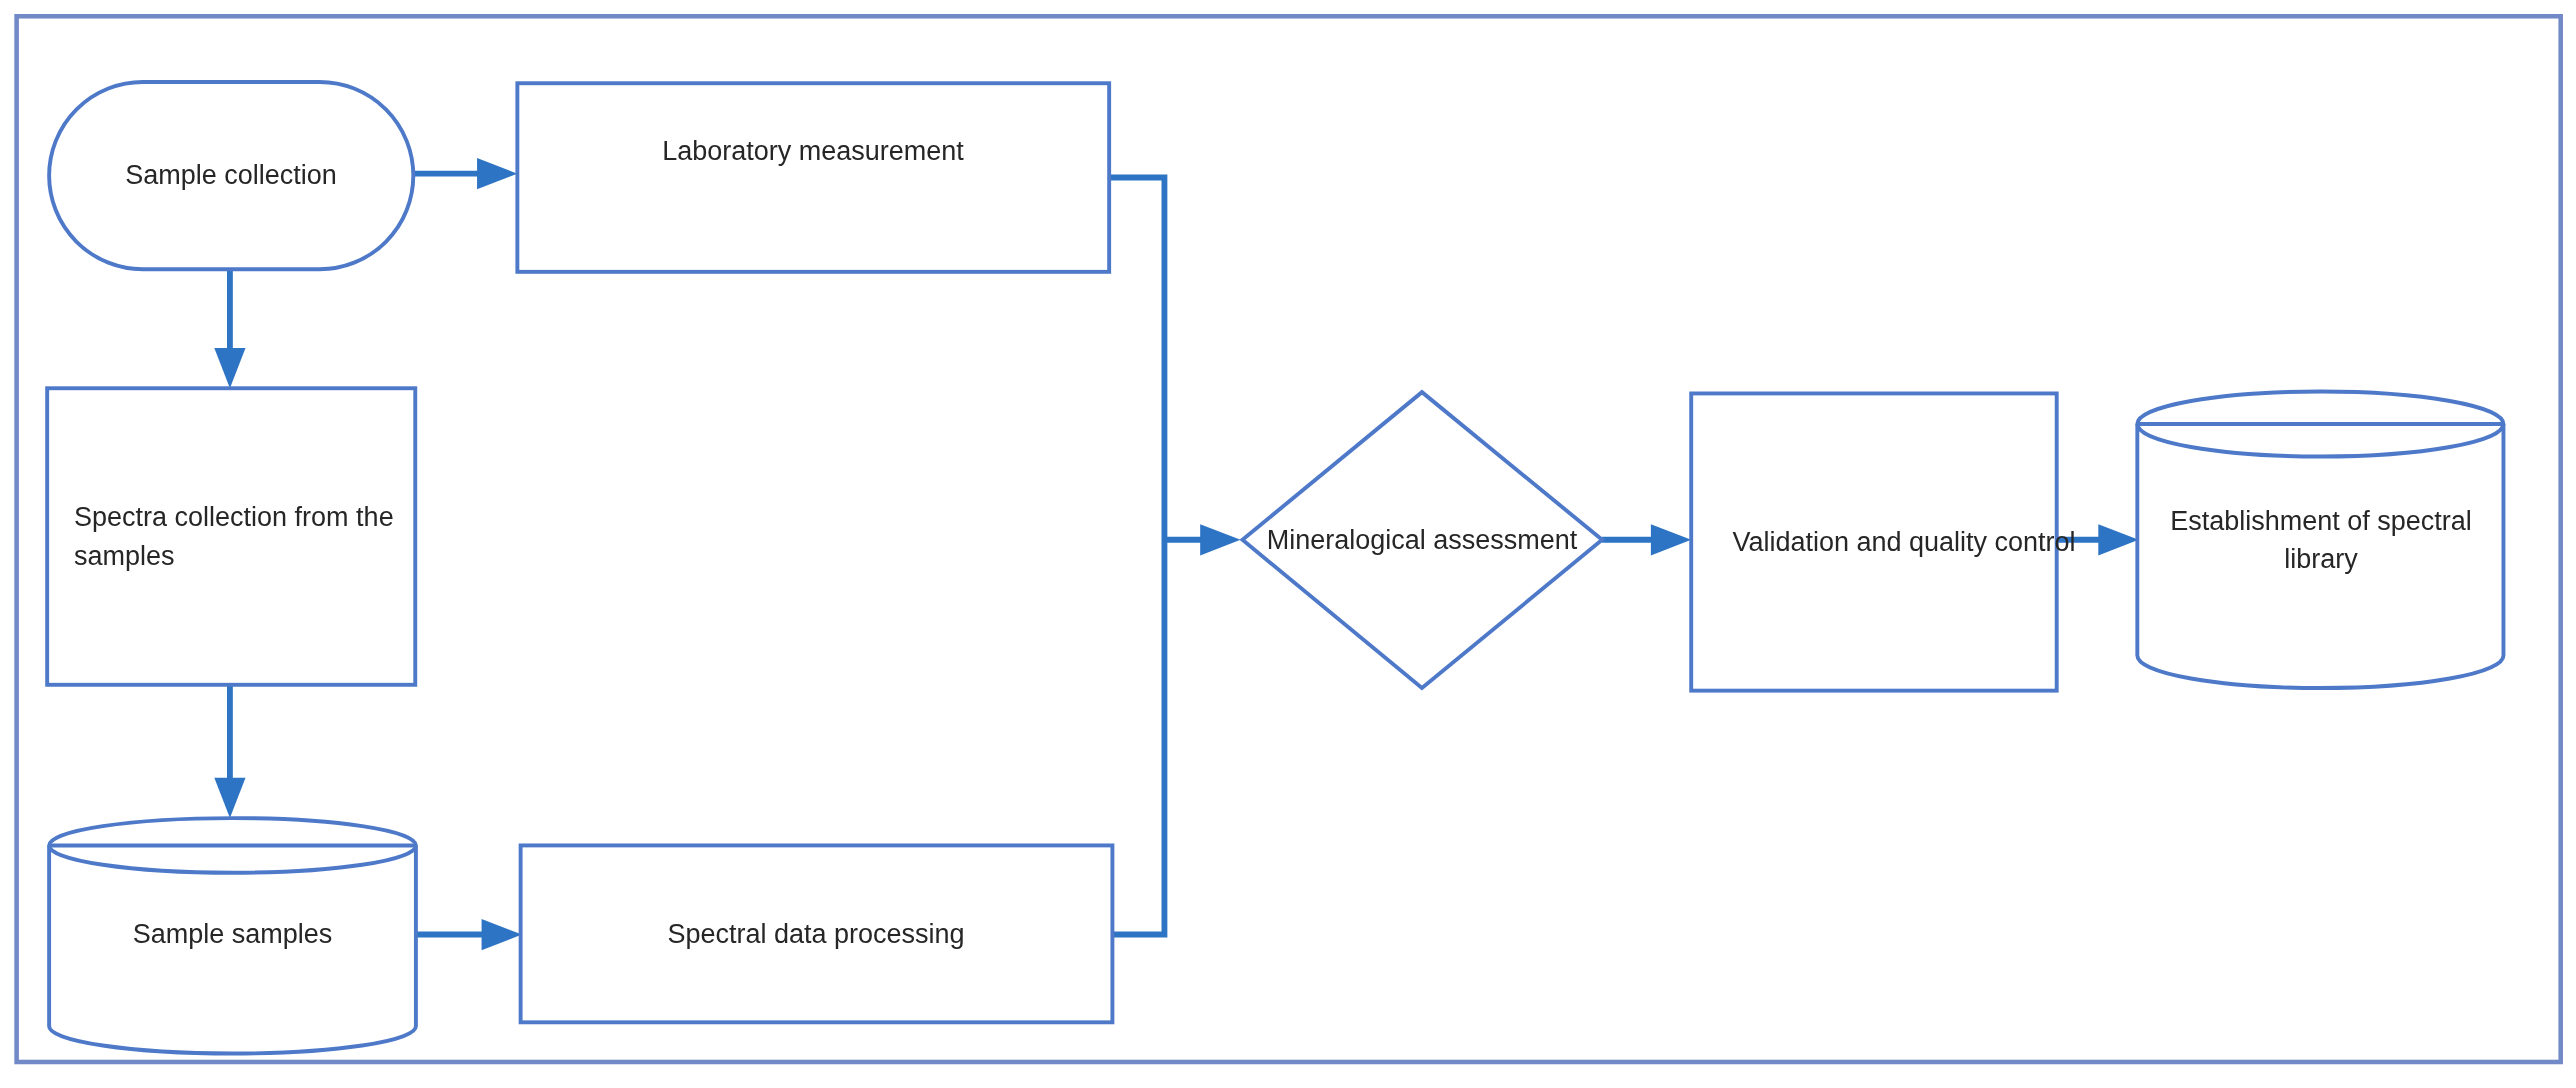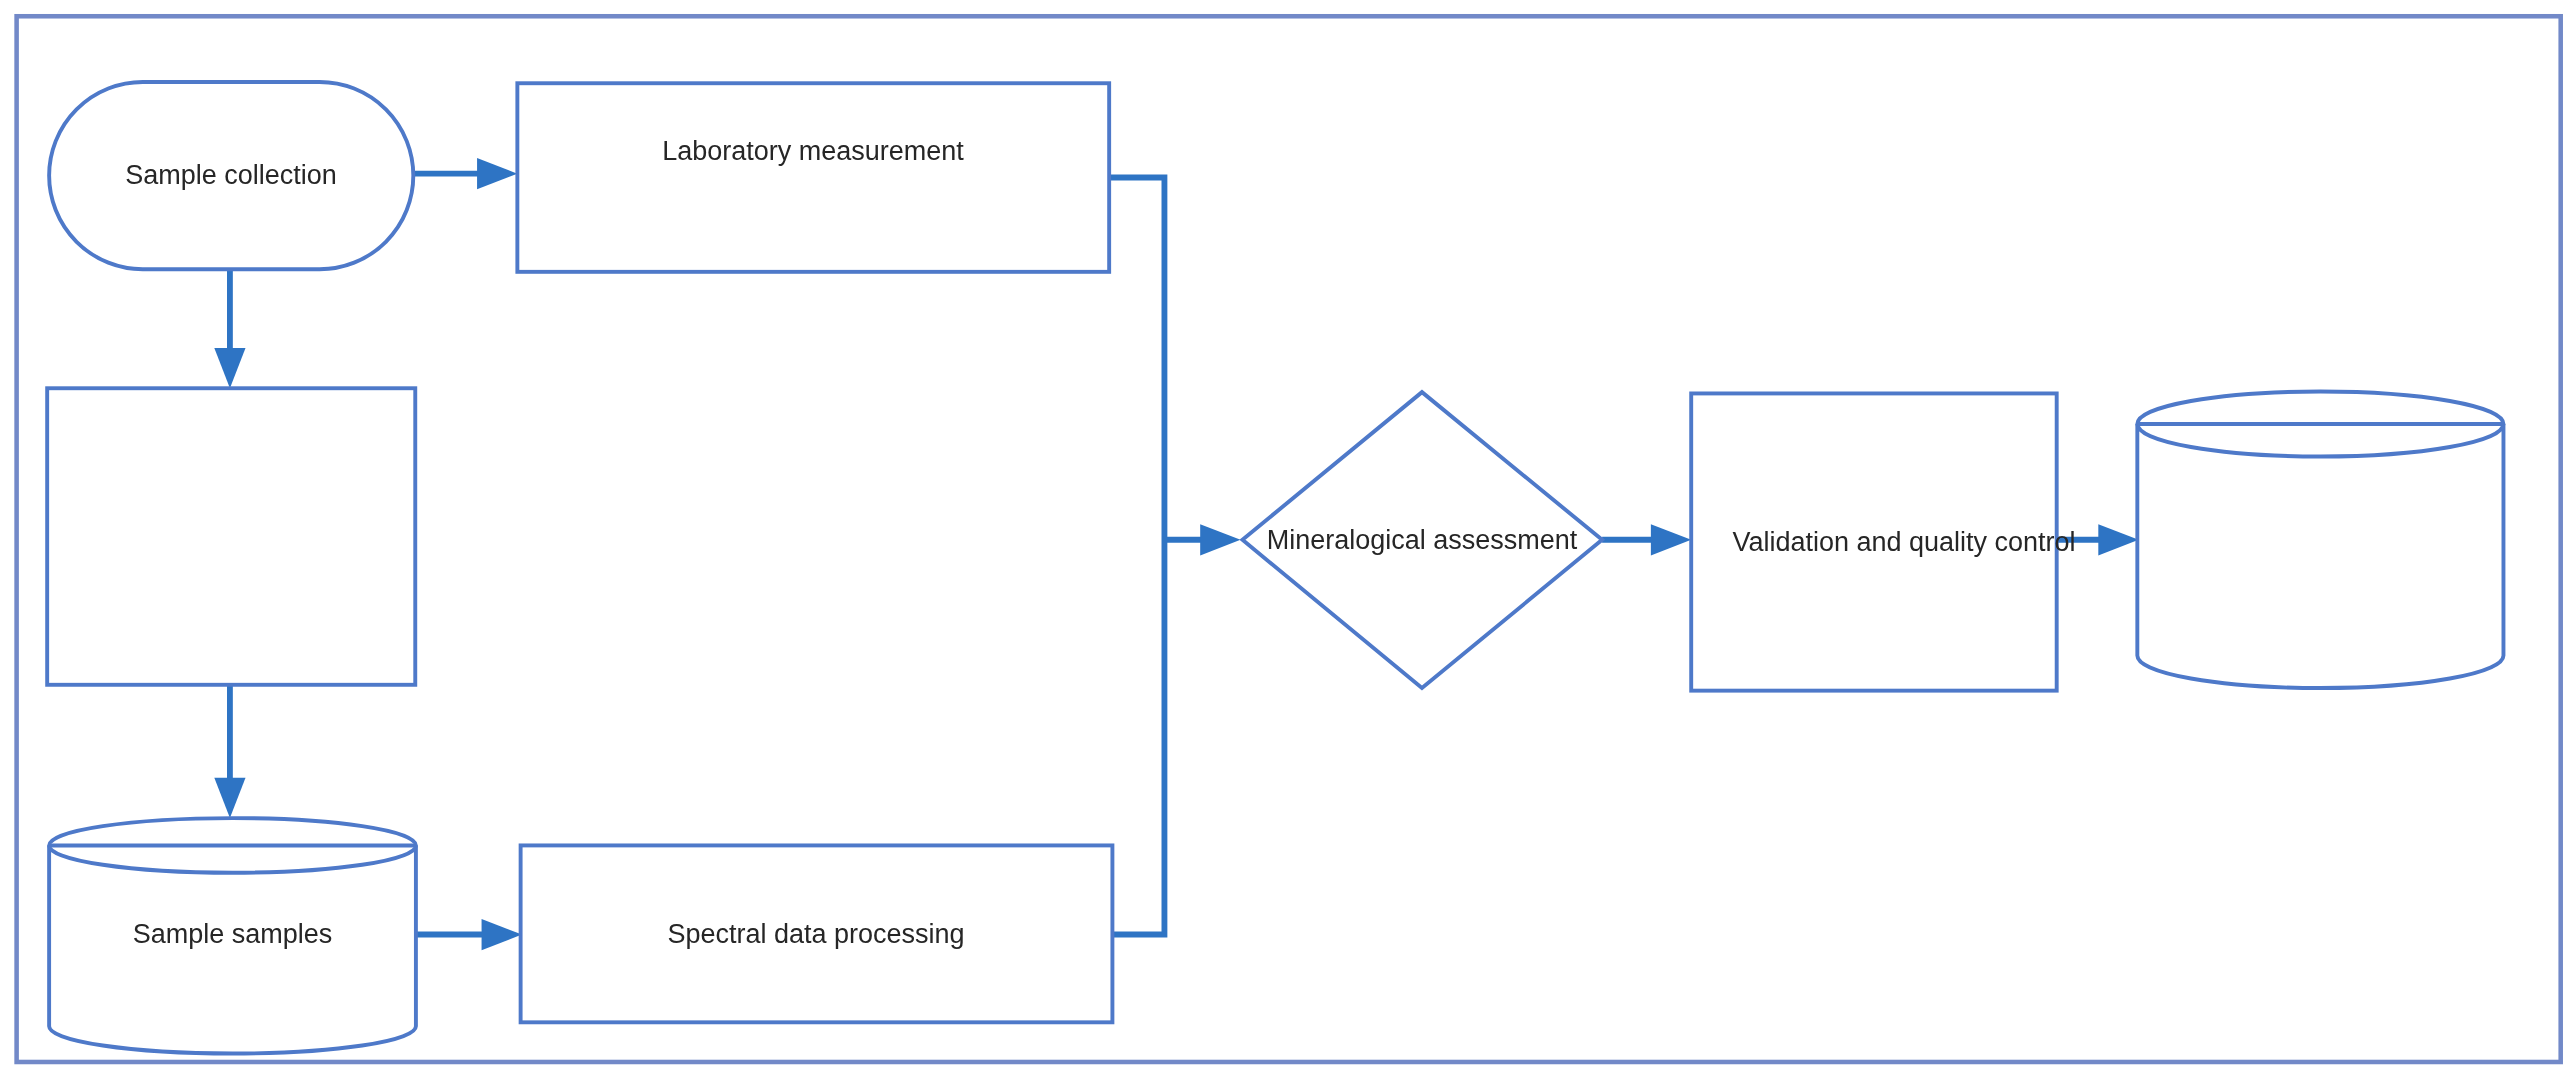--- a/index.html
+++ b/index.html
@@ -88,24 +88,26 @@
       <path d="M 3286 652 L 3286 1008 A 281.5 50 0 0 0 3849 1008 L 3849 652"></path>
       <ellipse cx="3567.5" cy="652" rx="281.5" ry="50"></ellipse>
       <line x1="3286" y1="652" x2="3849" y2="652"></line>
     </g>
   </svg>
 
   <div class="label" style="left:49px;top:82px;width:364px;height:187px;">Sample collection</div>
 
   <div class="label" style="left:517px;top:83px;width:592px;height:137px;">Laboratory measurement</div>
 
+  <div class="label left" style="left:47px;top:388px;width:368px;height:297px;">Spectra collection from the samples</div>
 
   <div class="label" style="left:49px;top:840px;width:367px;height:189px;">Sample samples</div>
 
   <div class="label" style="left:520px;top:846px;width:592px;height:177px;">Spectral data processing</div>
 
   <div class="label" style="left:1253px;top:410px;width:338px;height:260px;">Mineralogical assessment</div>
 
   <div class="label" style="left:1691px;top:394px;width:426px;height:297px;">Validation and quality control</div>
 
+  <div class="label" style="left:2138px;top:397px;width:366px;height:286px;">Establishment of spectral library</div>
 
 </div>
 
 
 </body></html>

